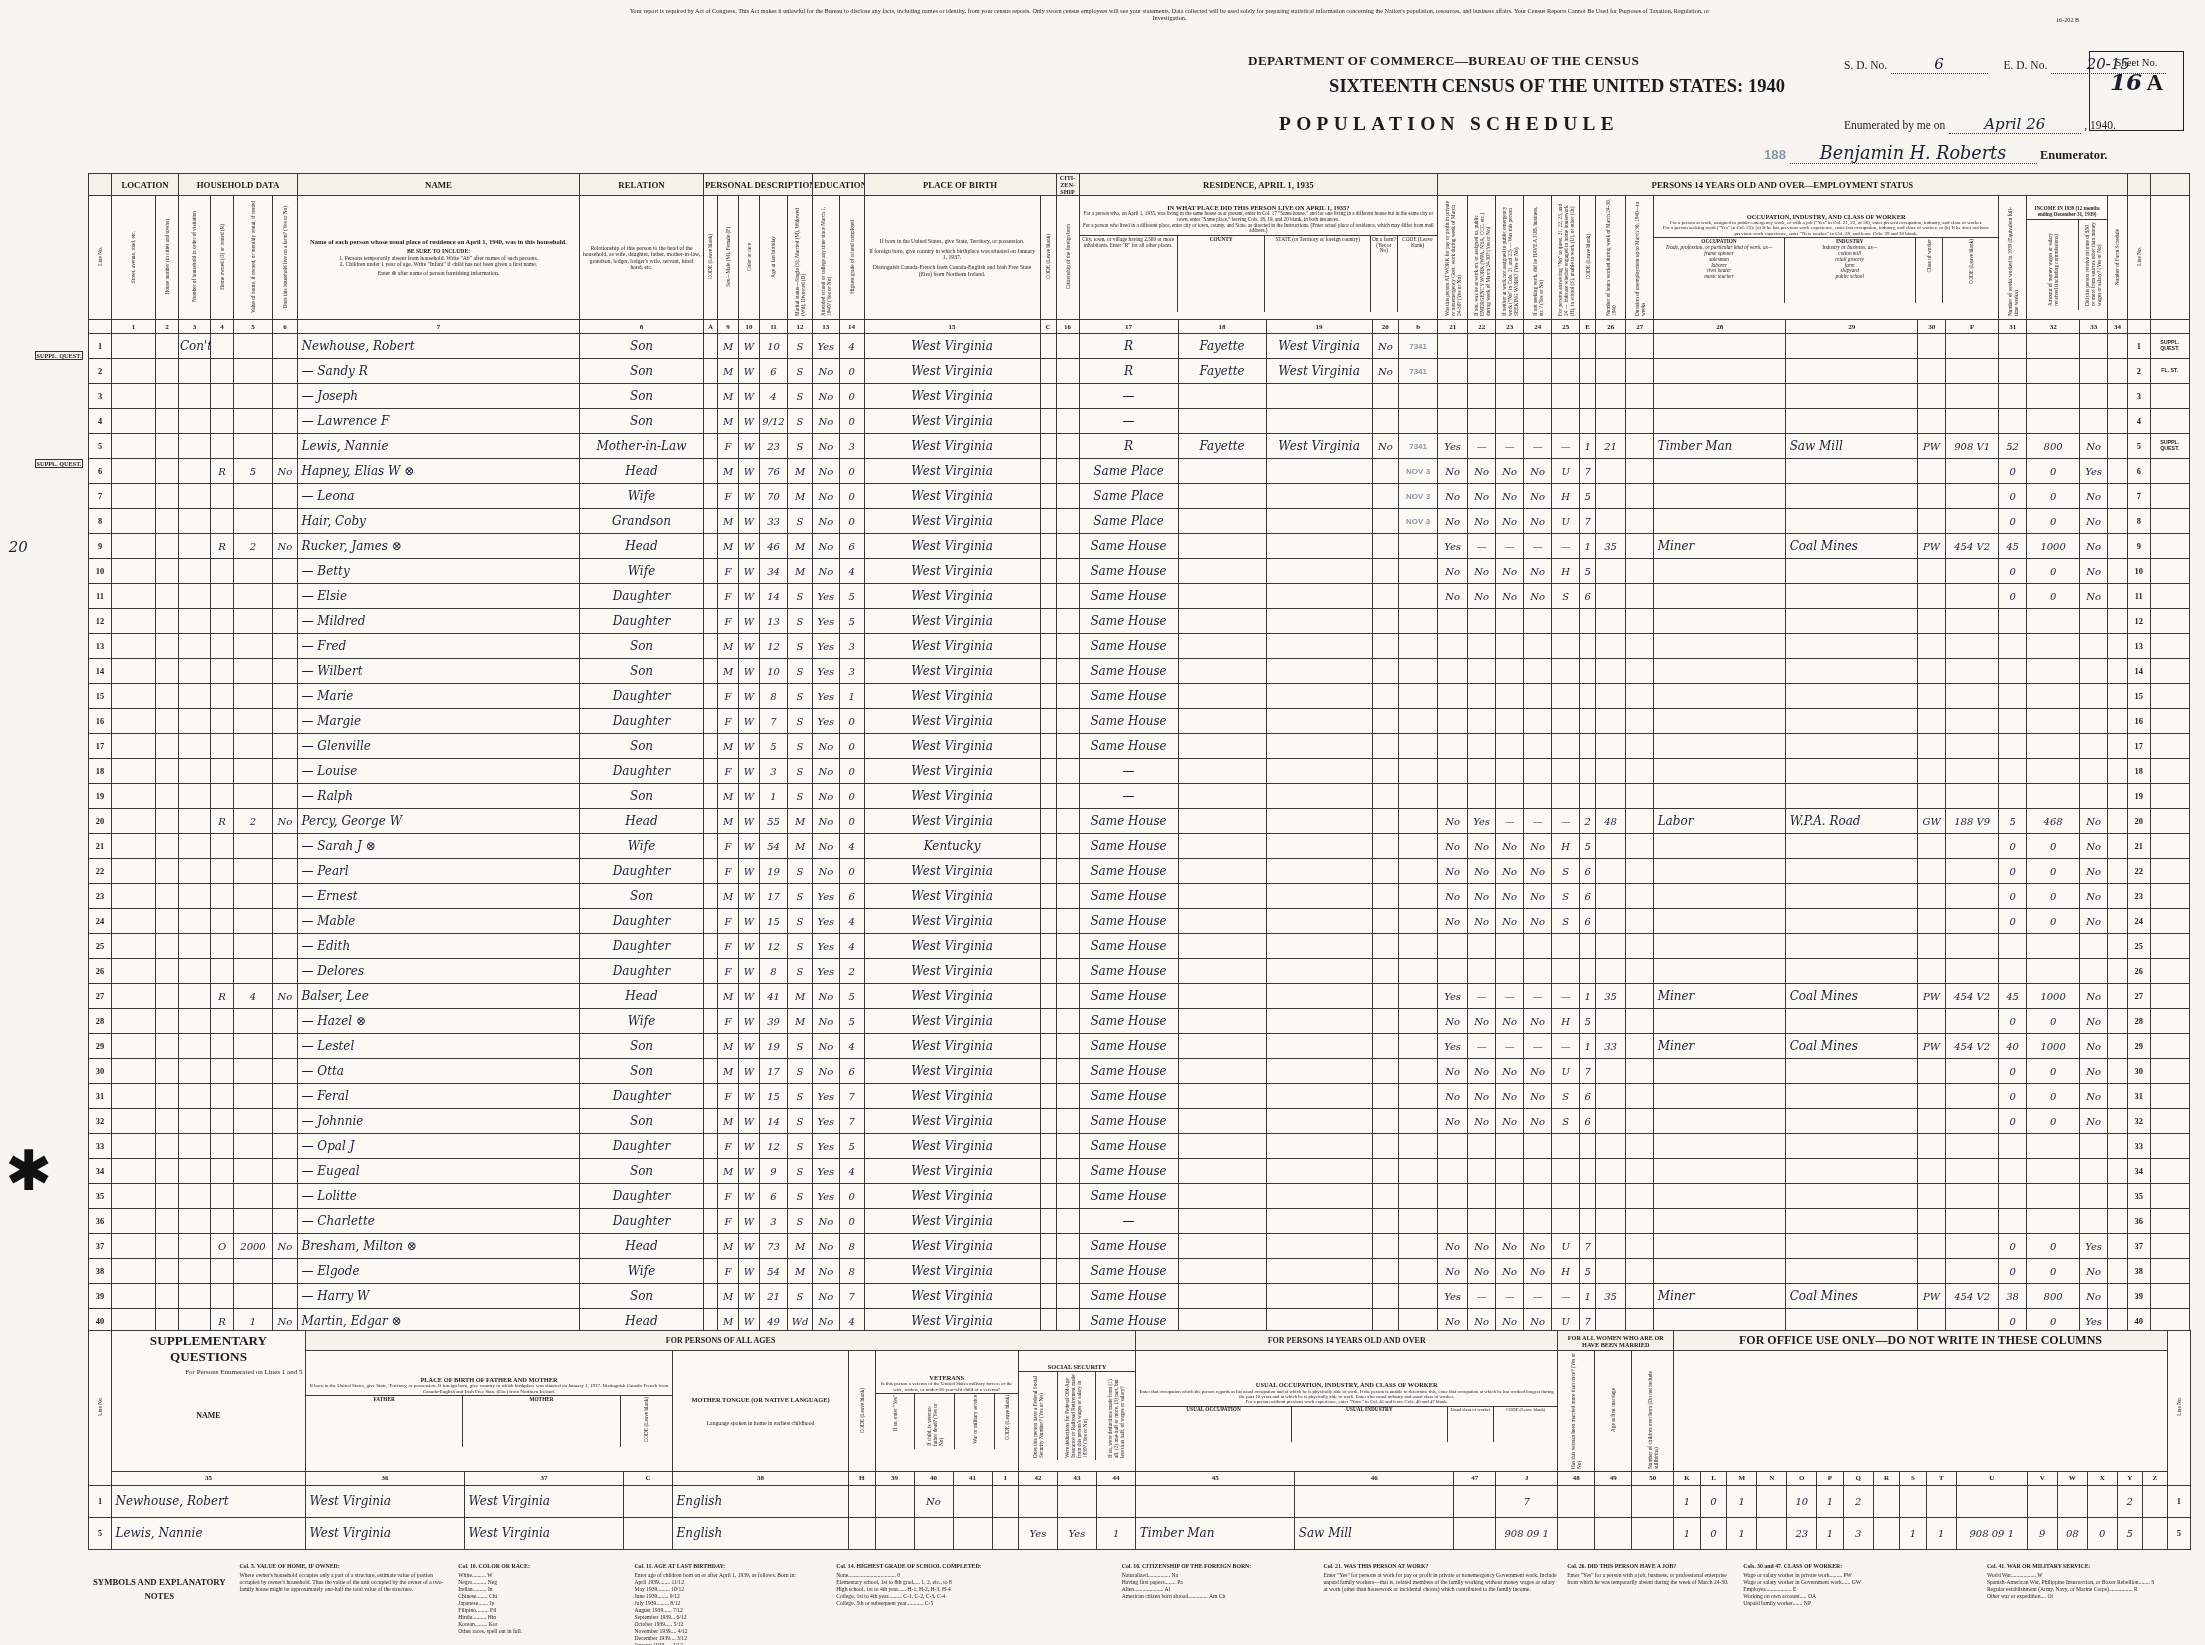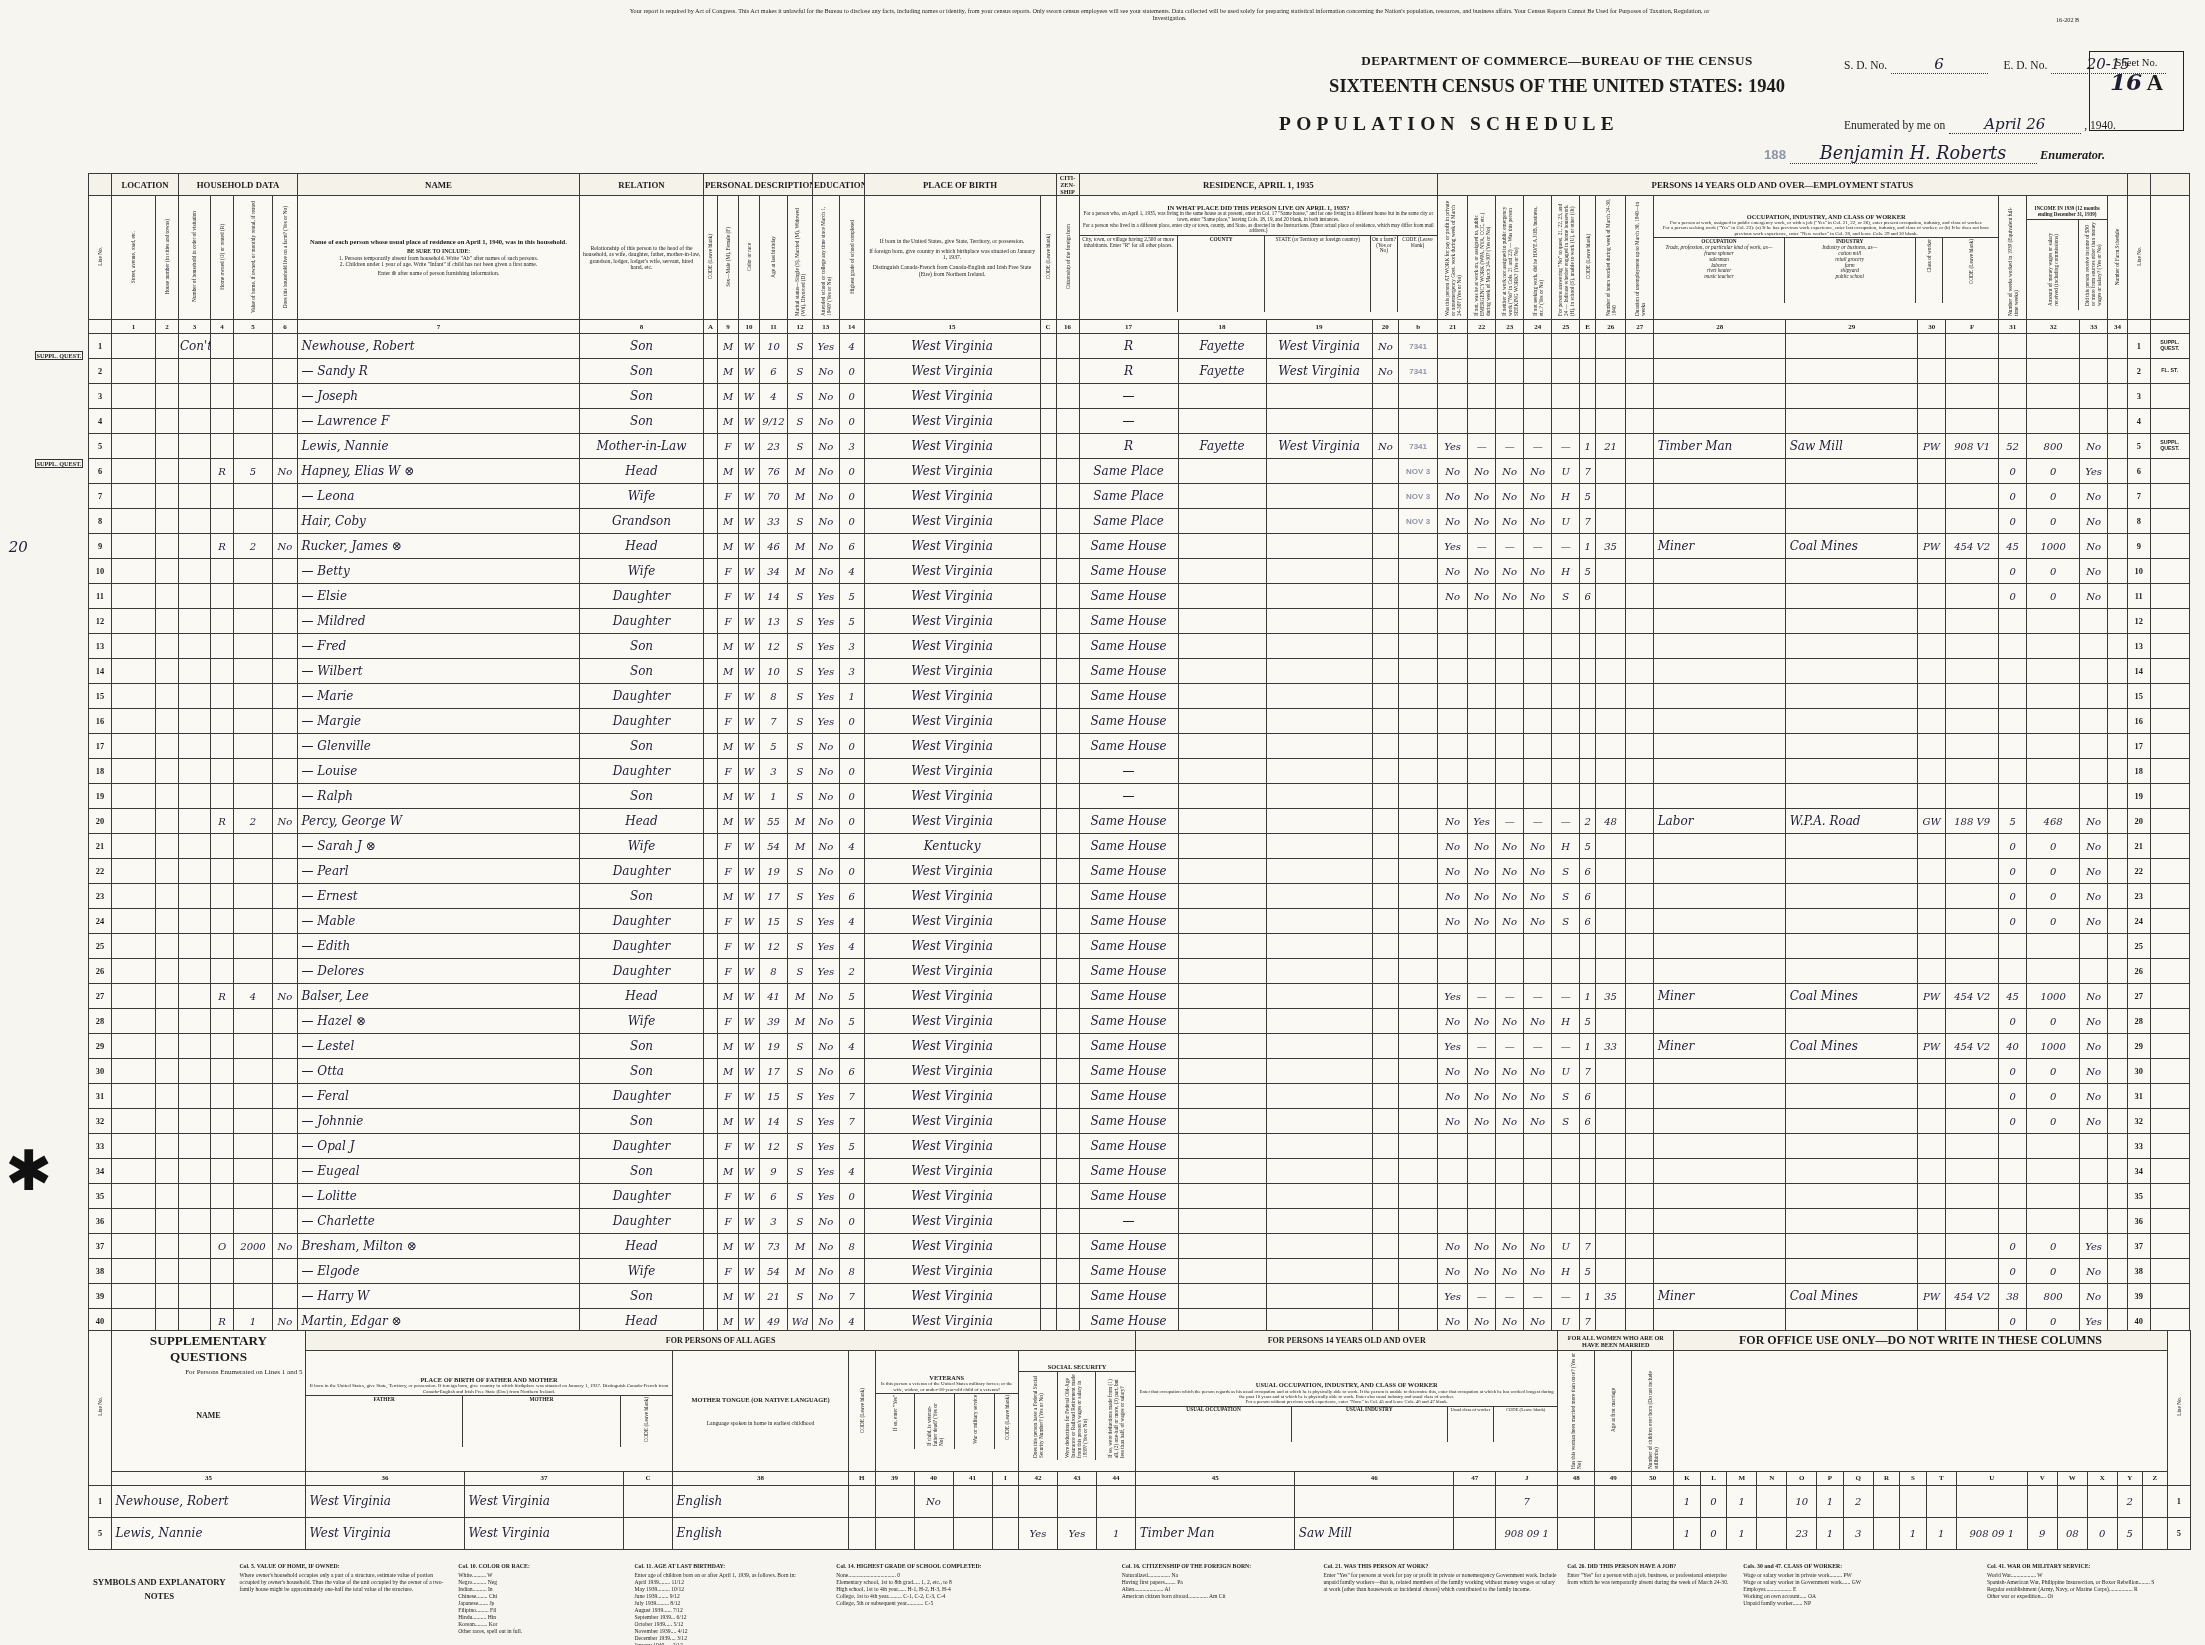--- a/index.html
+++ b/index.html
@@ -90,39 +90,39 @@
     <span class="fieldlbl">Unincorporated place</span>
     <span class="hw hv blank-line" style="width:353px;text-align:center">Hughes Creek &amp; Bell Creek</span>
     <div class="tiny" style="text-align:center;margin-left:150px">(Name of unincorporated place having 100 or more inhabitants)</div>
   </div>
   <div class="abs" style="left:873px;top:291px">
     <span class="fieldlbl">Institution</span>
     <span class="blank-line" style="width:371px"></span>
     <div class="tiny" style="text-align:center;margin-left:71px">(Name of institution and lines on which entries are made)</div>
   </div>
 
-  <div class="abs dept" style="left:1248px;top:53px;width:618px;text-align:center">DEPARTMENT OF COMMERCE—BUREAU OF THE CENSUS</div>
+  <div class="abs dept" style="left:1248px;top:53px;width:618px;">DEPARTMENT OF COMMERCE—BUREAU OF THE CENSUS</div>
   <div class="abs census" style="left:1226px;top:76px;width:662px;text-align:center">SIXTEENTH CENSUS OF THE UNITED STATES: 1940</div>
   <div class="abs sched" style="left:1279px;top:113px;width:565px;text-align:left">POPULATION SCHEDULE</div>
 
   <div class="abs" style="left:1844px;top:55px">
     <span class="fieldlbl">S. D. No.</span>
     <span class="hw hv blank-line" style="width:97px;text-align:center">6</span>
     <span class="fieldlbl" style="margin-left:12.4px">E. D. No.</span>
     <span class="hw hv blank-line" style="width:115px;text-align:center">20-15</span>
   </div>
   <div class="abs" style="left:1844px;top:115px">
     <span class="fieldlbl">Enumerated by me on</span>
     <span class="hw hv blank-line" style="width:132px;text-align:center">April 26</span>
     <span class="fieldlbl">, 1940.</span>
   </div>
   <div class="abs" style="left:1764px;top:143px;width:371px">
     <span class="stamp" style="font-size:13.2px">188</span>
     <span class="hw blank-line" style="width:247px;text-align:center;font-size:17.6px">Benjamin H. Roberts</span>
-    <span style="font-style:italic;font-size:12.4px;font-weight:bold">Enumerator.</span>
+    <span style="font-size:12.4px;font-weight:bold">Enumerator.</span>
   </div>
   <div class="abs sheetbox" style="left:2089px;top:51px">
     <div class="cap">Sheet No.</div>
     <div class="val">
       <span class="hw" style="font-size:23px">16</span>
       <span>A</span>
     </div>
   </div>
 
   <div class="abs hw" style="left:8.8px;top:538px;font-size:15px">20</div>

